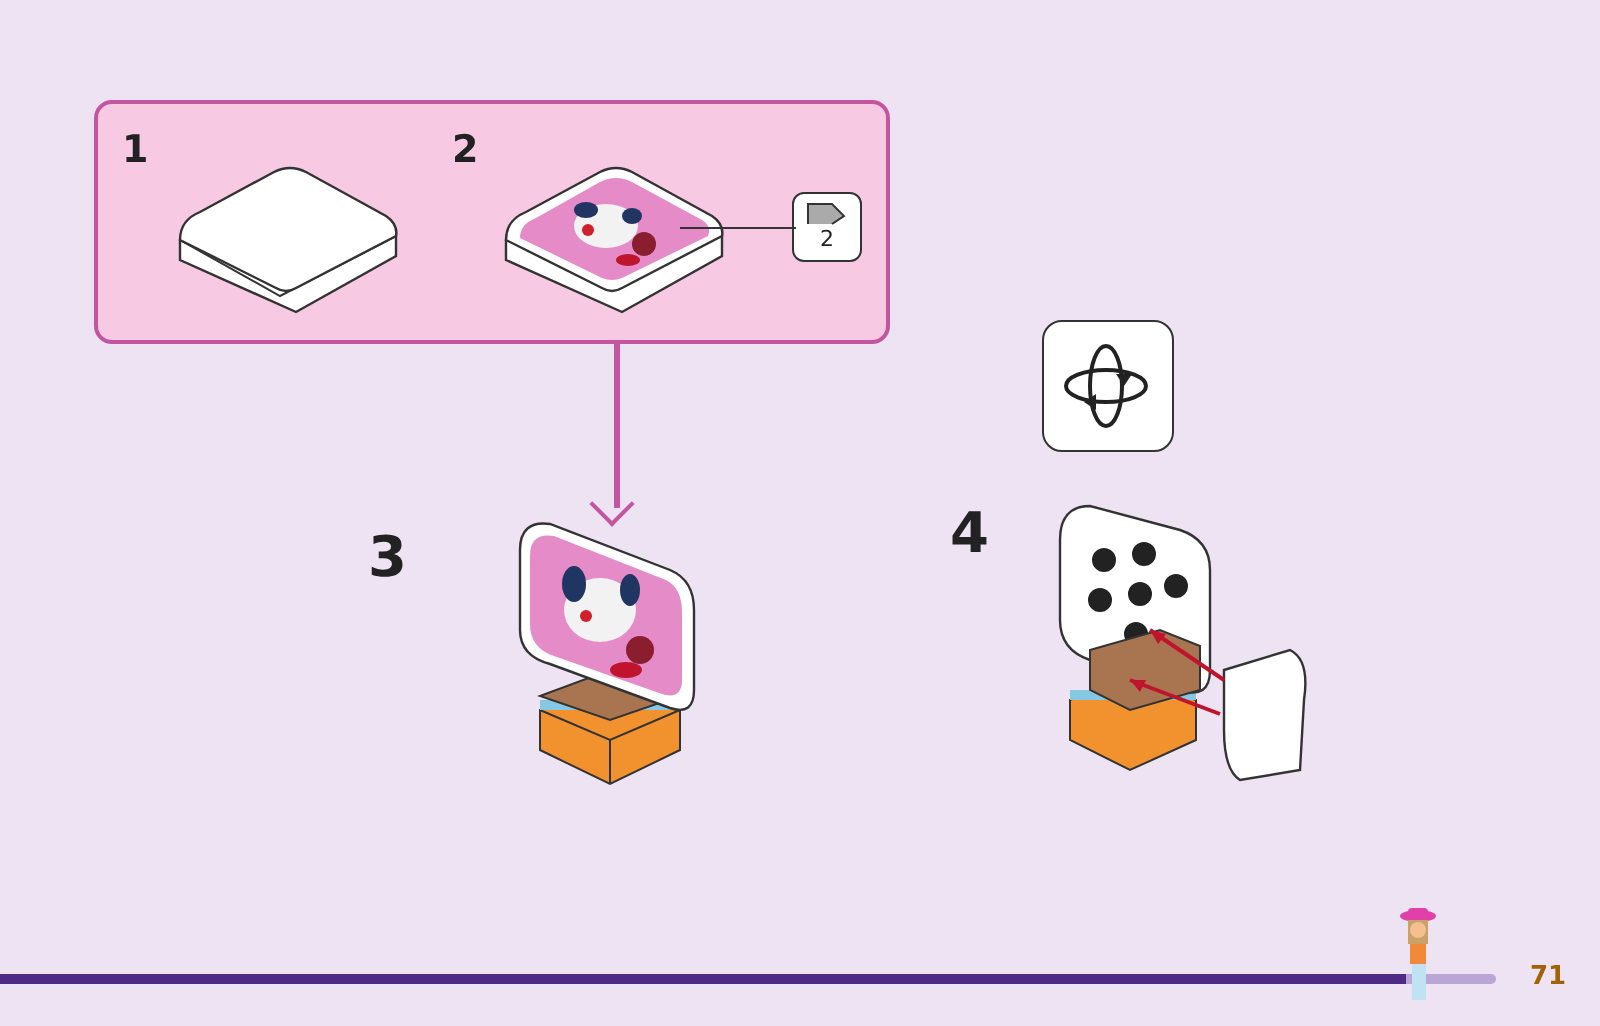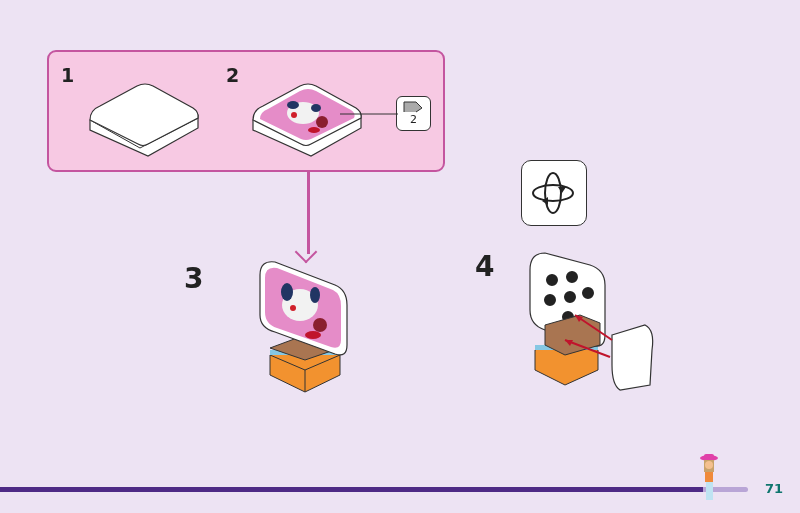--- a/index.html
+++ b/index.html
@@ -8,21 +8,21 @@
   .num{position:absolute;font-weight:bold;color:#222;}
   .num.small{font-size:19px;}
   .num.big{font-size:28px;}
   .connector{position:absolute;left:307px;top:172px;width:2.5px;height:82px;background:#c4559f;}
   .arrow-head{position:absolute;left:298px;top:244px;width:14px;height:14px;border-right:2.5px solid #c4559f;border-bottom:2.5px solid #c4559f;transform:rotate(45deg);}
   .rotate-box{position:absolute;left:521px;top:160px;width:66px;height:66px;background:#fff;border:1.5px solid #333;border-radius:10px;box-sizing:border-box;}
   .sticker-callout{position:absolute;left:396px;top:96px;width:35px;height:35px;background:#fff;border:1.5px solid #333;border-radius:6px;box-sizing:border-box;font-size:11px;}
   .sticker-callout span{position:absolute;bottom:4px;left:0;right:0;text-align:center;color:#222;}
   .progress-track{position:absolute;left:0;top:487px;width:748px;height:5px;background:#b9a5d6;border-radius:3px;}
   .progress-fill{position:absolute;left:0;top:0;height:5px;background:#4e2a85;}
-  .page-number{position:absolute;left:765px;top:481px;font-size:13px;font-weight:bold;color:#0f766e;}
+  .page-number{position:absolute;left:765px;top:481px;font-size:13px;font-weight:bold;color:#a16207;}
 </style>
 </head>
 <body>
 
 <div class="substep-box"></div>
 <div class="num small" style="left:61px;top:64px;">1</div>
 <div class="num small" style="left:226px;top:64px;">2</div>
 
 <svg style="position:absolute;left:85px;top:80px;" width="120" height="80" viewBox="0 0 120 80">
   <path d="M5,40 L55,10 Q60,7 65,10 L113,35 L113,48 L63,76 L5,50 Z" fill="#fff" stroke="#333" stroke-width="1.2"></path>

